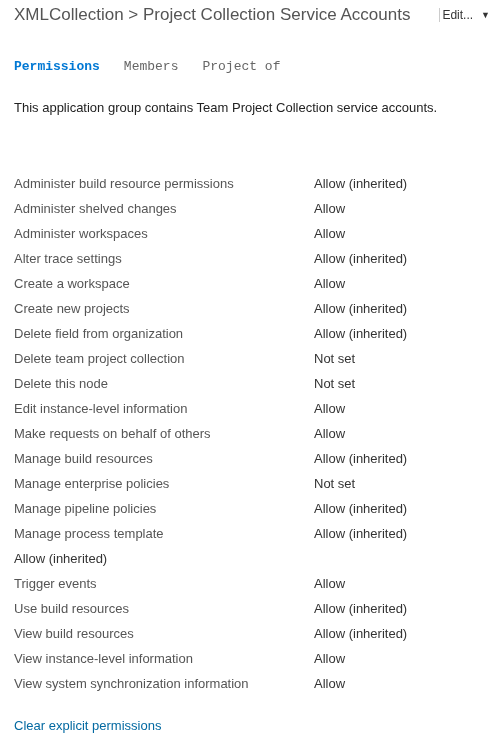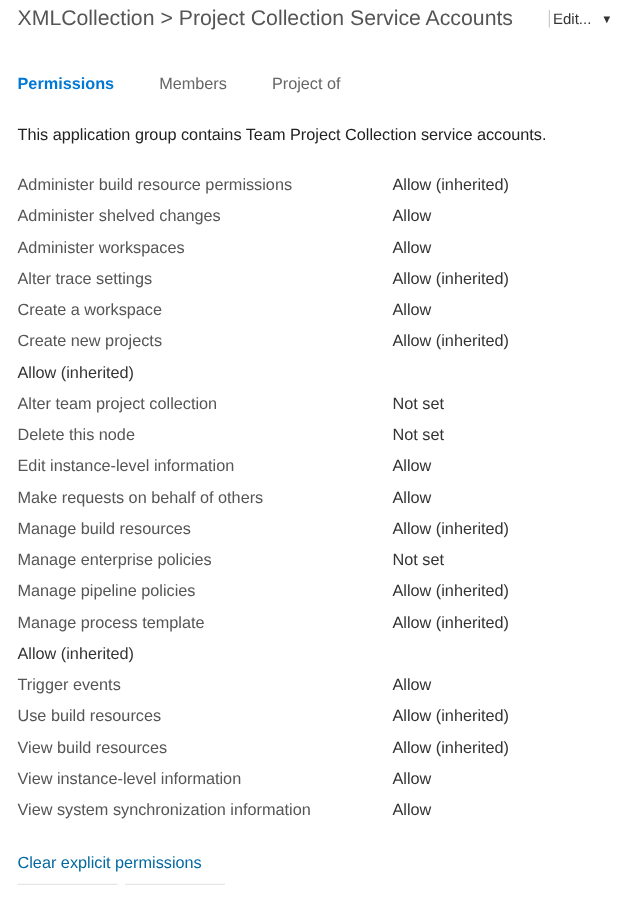--- a/index.html
+++ b/index.html
@@ -38,39 +38,41 @@
       font-size: 12px;
       color: #333;
     }
     .caret {
       margin-left: 8px;
       font-size: 9px;
       color: #333;
     }
     .tabs {
       display: flex;
-      gap: 36px;
+      gap: 24px;
       padding: 24px 14px 12px 14px;
+      font-family: Liberation Mono, monospace;
     }
     .tab {
       font-size: 13px;
       color: #666;
       cursor: pointer;
     }
     .tab.active {
       color: #0078d4;
       font-weight: 600;
     }
     .description {
       padding: 14px 14px 20px 14px;
       font-size: 13px;
       color: #222;
     }
     .perm-list {
       padding: 0 14px;
+      margin-top: 36px;
     }
     .perm-row {
       display: flex;
       padding: 5px 0;
       font-size: 13px;
       color: #555;
     }
     .perm-name {
       width: 300px;
       color: #555;
@@ -136,24 +138,25 @@
     </div>
   <div class="perm-row">
       <div class="perm-name">Create a workspace</div>
       <div class="perm-value">Allow</div>
     </div>
   <div class="perm-row">
       <div class="perm-name">Create new projects</div>
       <div class="perm-value">Allow (inherited)</div>
     </div>
   <div class="perm-row">
-      <div class="perm-value">Allow (inherited)</div>
-    </div>
-  <div class="perm-row">
-      <div class="perm-name">Alter team project collection</div>
+      <div class="perm-name">Delete field from organization</div>
+      <div class="perm-value">Allow (inherited)</div>
+    </div>
+  <div class="perm-row">
+      <div class="perm-name">Delete team project collection</div>
       <div class="perm-value">Not set</div>
     </div>
   <div class="perm-row">
       <div class="perm-name">Delete this node</div>
       <div class="perm-value">Not set</div>
     </div>
   <div class="perm-row">
       <div class="perm-name">Edit instance-level information</div>
       <div class="perm-value">Allow</div>
     </div>

